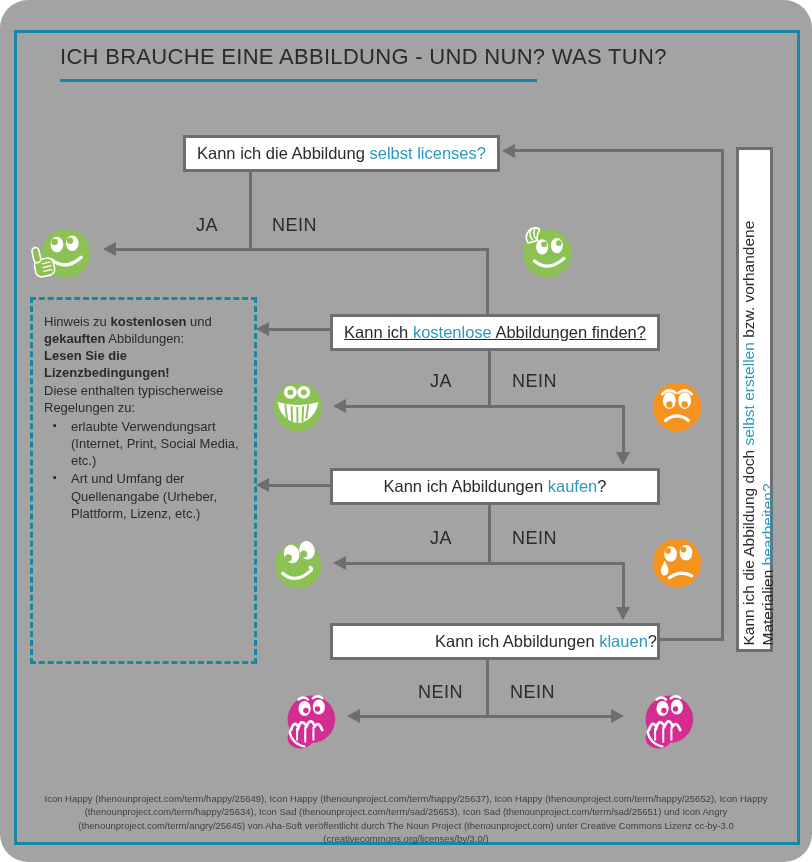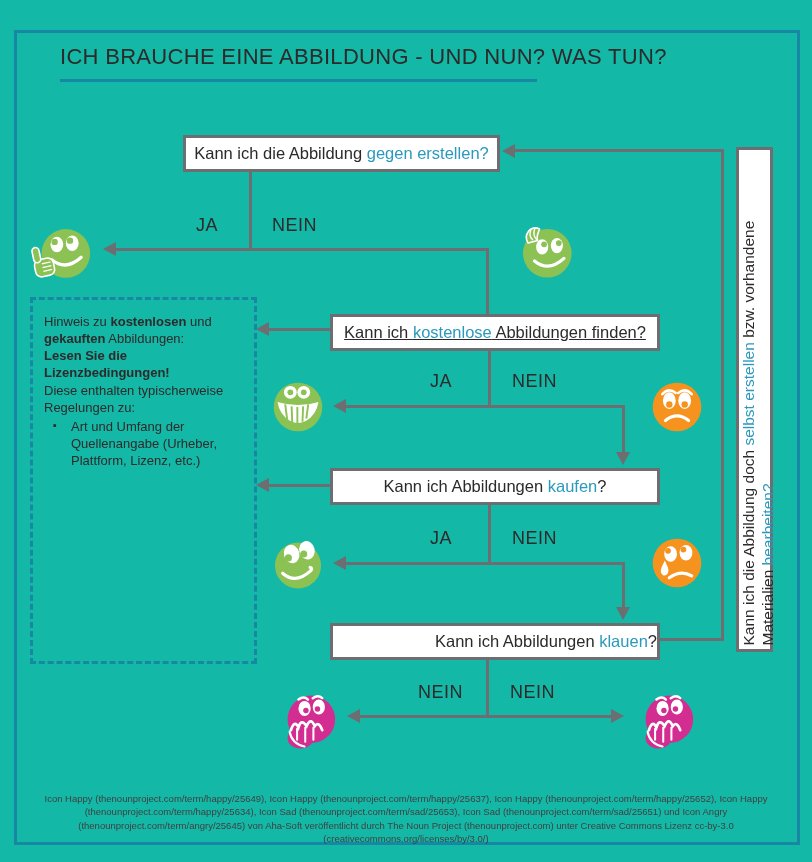--- a/index.html
+++ b/index.html
@@ -1,17 +1,17 @@
 <!DOCTYPE html>
 <html lang="de"><head>
 <meta charset="utf-8">
 <style>
   html,body{margin:0;padding:0;background:#ffffff;}
-  .page{position:relative;width:812px;height:862px;background:#14b8a6;overflow:hidden;
-        font-family:"Liberation Sans","DejaVu Sans",sans-serif;color:#2d2a2b;}
+  .page{position:relative;width:812px;height:862px;background:#a3a3a3;overflow:hidden;
+        font-family:"Liberation Sans","DejaVu Sans",sans-serif;color:#2d2a2b;border-radius:28px;}
   .frame{position:absolute;left:14px;top:30px;width:780px;height:809px;border:3px solid #1787A3;}
   .title{position:absolute;left:60px;top:44px;font-size:22px;font-weight:500;letter-spacing:.3px;color:#2d2a2b;white-space:nowrap;}
   .title-underline{position:absolute;left:60px;top:79px;width:477px;height:3px;background:#1787A3;}
 
   .qbox{position:absolute;border:3px solid #6d6e71;background:#fff;display:flex;align-items:center;justify-content:center;
         font-size:16.5px;white-space:nowrap;}
   .hl{color:#2B99BC;}
 
   .line{position:absolute;background:#6d6e71;}
   .arr-left{position:absolute;width:0;height:0;border-top:7px solid transparent;border-bottom:7px solid transparent;border-right:13px solid #6d6e71;}
@@ -45,21 +45,21 @@
 
   <div class="title">ICH BRAUCHE EINE ABBILDUNG - UND NUN? WAS TUN?</div>
   <div class="title-underline"></div>
 
   <div class="line" style="left:515px;top:149px;width:209px;height:3px;"></div>
   <div class="arr-left" style="left:502px;top:144px;"></div>
   <div class="line" style="left:721px;top:149px;width:3px;height:492px;"></div>
   <div class="line" style="left:657px;top:638px;width:67px;height:3px;"></div>
 
   <div class="qbox" style="left:183px;top:135px;width:311px;height:31px;">
-    <span><span>Kann ich die Abbildung </span><span class="hl">gegen erstellen?</span><span></span></span>
+    <span><span>Kann ich die Abbildung </span><span class="hl">selbst licenses?</span><span></span></span>
   </div>
   <div class="line" style="left:249px;top:172px;width:3px;height:78px;"></div>
   <div class="line" style="left:115px;top:248px;width:374px;height:3px;"></div>
   <div class="arr-left" style="left:103px;top:242px;"></div>
   <div class="line" style="left:486px;top:248px;width:3px;height:66px;"></div>
   <div class="branch-label" style="left:196px;top:215px;">JA</div>
   <div class="branch-label" style="left:272px;top:215px;">NEIN</div>
 
   <svg class="icon" style="left:30px;top:224px;" width="64" height="64" viewBox="0 0 100 100">
     <circle cx="56" cy="46" r="38" fill="#8CC153"></circle>
@@ -84,20 +84,21 @@
     <path d="M32 64 Q54 82 78 60" stroke="#fff" stroke-width="5" fill="none" stroke-linecap="round"></path>
     <path d="M22 36 C14 22 26 8 40 14 C38 20 34 26 37 32 Z" fill="#8CC153" stroke="#fff" stroke-width="2.5" stroke-linejoin="round"></path>
     <path d="M27 14 C24 20 24 26 29 31 M33 12 C30 19 30 25 35 30" stroke="#fff" stroke-width="2.2" fill="none" stroke-linecap="round"></path>
   </svg>
 
   <div class="hint">
     <p><span>Hinweis zu </span><b>kostenlosen</b><span> und </span><b>gekauften</b><span> Abbildungen:</span></p>
     <p class="sp"><b>Lesen Sie die Lizenzbedingungen!</b></p>
     <p class="sp">Diese enthalten typischerweise Regelungen zu:</p>
     <ul>
+      <li><span>erlaubte Verwendungsart (Internet, Print, Social Media, etc.)</span></li>
       <li><span>Art und Umfang der Quellenangabe (Urheber, Plattform, Lizenz, etc.)</span></li>
     </ul>
   </div>
 
   <div class="qbox" style="left:330px;top:314px;width:324px;height:31px;text-decoration:underline;">
     <span><span>Kann ich </span><span class="hl">kostenlose</span><span> Abbildungen finden?</span></span>
   </div>
   <div class="line" style="left:268px;top:328px;width:62px;height:3px;"></div>
   <div class="arr-left" style="left:256px;top:322px;"></div>
   <div class="line" style="left:488px;top:351px;width:3px;height:57px;"></div>

